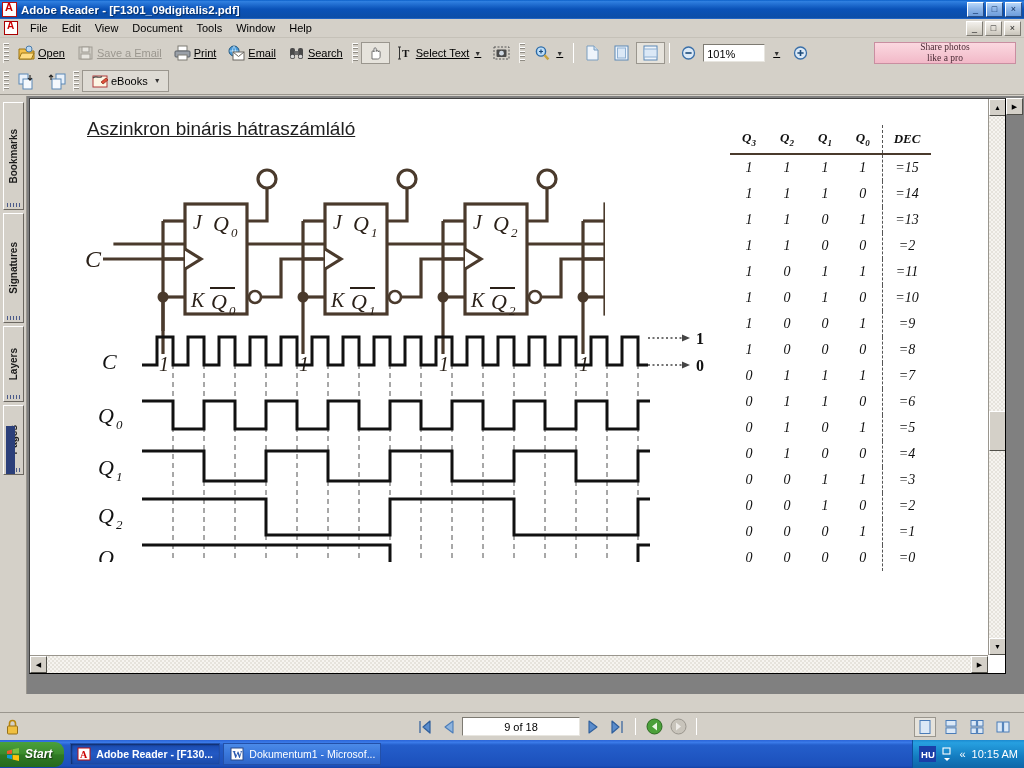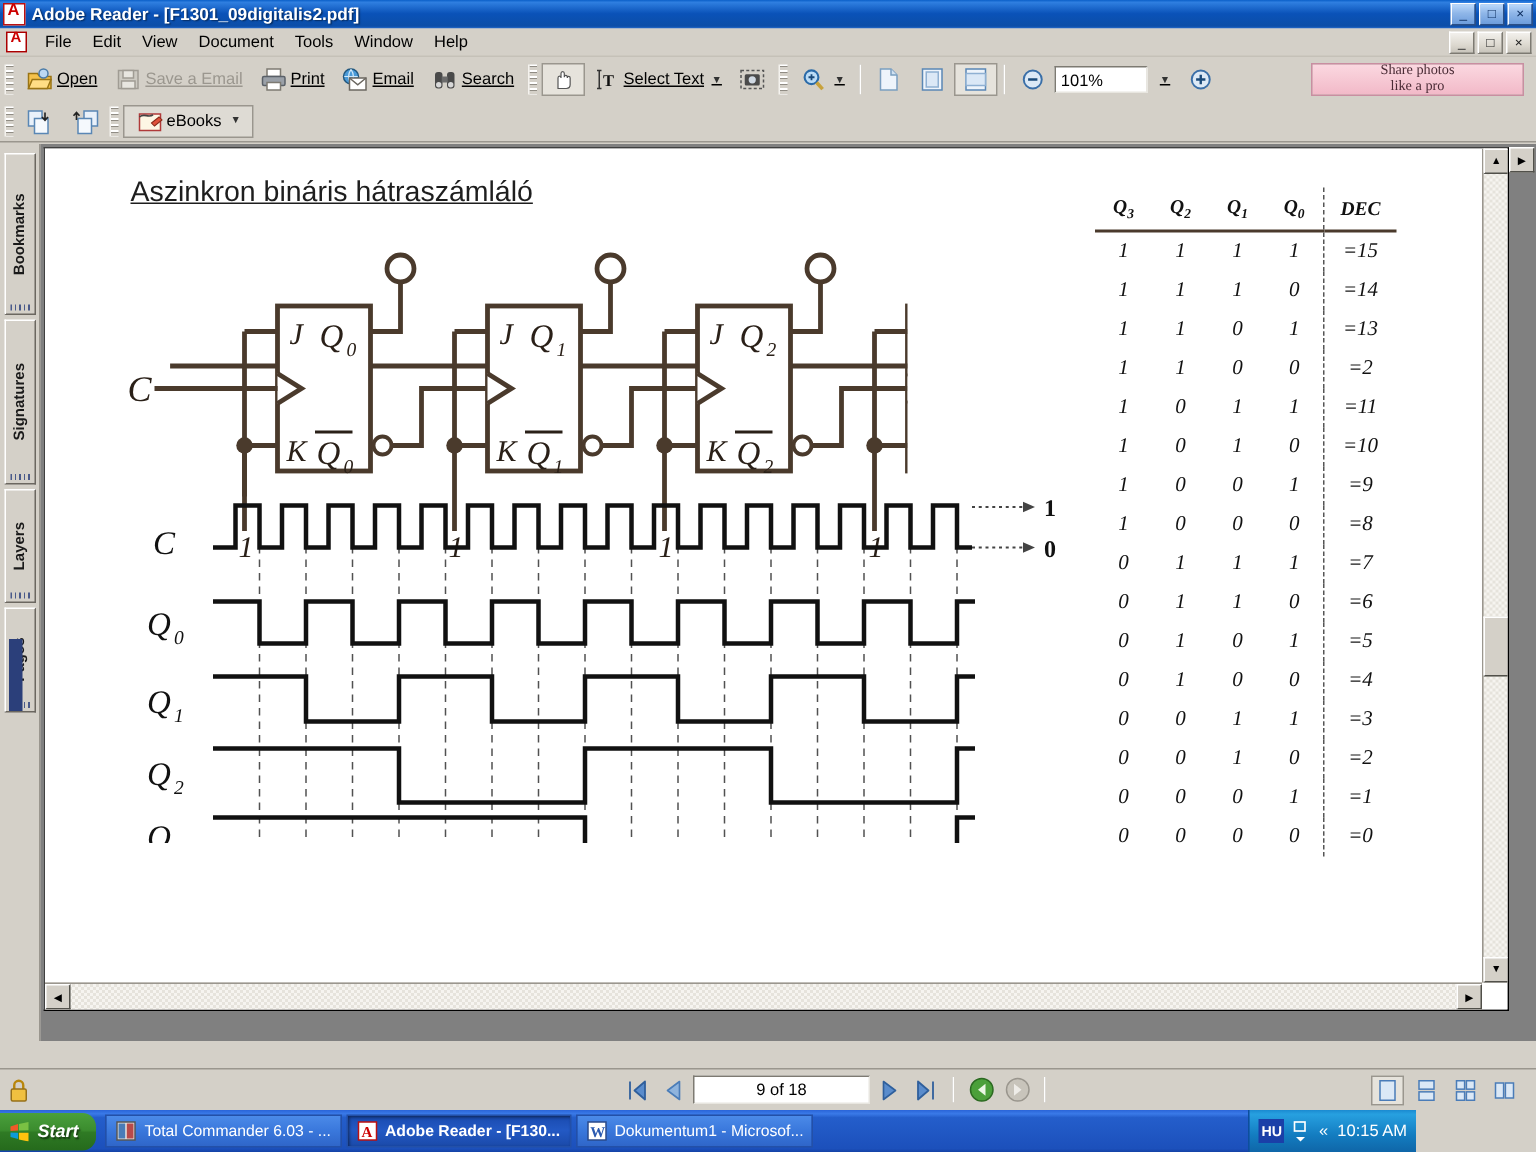--- a/index.html
+++ b/index.html
@@ -192,21 +192,21 @@
   .navbtn { width: 22px; height: 20px; display: flex; align-items: center; justify-content: center; flex: none; }
   .vsep { width: 1px; height: 17px; background: #9a968e; border-right: 1px solid #fff; margin: 0 5px; flex: none; }
   .viewbtn {
     width: 22px; height: 20px; display: flex; align-items: center; justify-content: center;
     border: 1px solid transparent; flex: none;
   }
   .viewbtn.active { border: 1px solid #9a968e; background: #e6e3dc; }
 
   
   .taskbar {
-    position: absolute; left: 0; top: 740px; width: 944px; height: 28px;
+    position: absolute; left: 0; top: 740px; width: 1024px; height: 28px;
     background: linear-gradient(to bottom, #2a64d8 0%, #3a7ae8 9%, #245ecb 18%, #1c50bb 92%, #1442a6 100%);
     display: flex; align-items: center;
   }
   .startbtn {
     height: 25px; padding: 0 12px 0 6px; margin: 1px 6px 1px 0;
     background: linear-gradient(to bottom, #4aa03c, #3b8c2e 46%, #2f7a24 52%, #256a1c);
     border-top-right-radius: 9px; border-bottom-right-radius: 9px;
     color: #fff; font-weight: bold; font-size: 12px; font-style: italic;
     display: flex; align-items: center; gap: 5px;
     text-shadow: 1px 1px 1px rgba(0,0,0,.5);
@@ -965,30 +965,20 @@
         <svg width="14" height="13" viewBox="0 0 14 13">
           <path d="M1 3l5-1.6v4.3L1 6z" fill="#f05a28"></path>
           <path d="M6.6 1.3L13 0v5.5l-6.4.1z" fill="#7ac143"></path>
           <path d="M1 7l5 .1v4.2L1 10z" fill="#0f9bd7"></path>
           <path d="M6.6 7.1L13 7.2V13l-6.4-1.4z" fill="#ffc20e"></path>
         </svg>
       </span>
       <span>Start</span>
     </div>
 
-    <div class="taskitem">
-      <span class="ico" style="width:14px;height:14px">
-        <svg width="14" height="14" viewBox="0 0 14 14">
-          <rect x="1" y="1" width="12" height="12" fill="#e8e6e0" stroke="#555"></rect>
-          <rect x="2" y="2" width="4.5" height="10" fill="#4a7cb8"></rect>
-          <rect x="7.5" y="2" width="4.5" height="10" fill="#b84a4a"></rect>
-        </svg>
-      </span>
-      <span>Total Commander 6.03 - ...</span>
-    </div>
 
 
     <div class="taskitem active">
       <span class="ico" style="width:14px;height:14px">
         <svg width="14" height="14" viewBox="0 0 14 14">
           <rect x="1" y="1" width="12" height="12" fill="#fff" stroke="#b11"></rect>
           <text x="3" y="11" font-size="10" font-weight="bold" fill="#c00" font-family="serif">A</text>
         </svg>
       </span>
       <span>Adobe Reader - [F130...</span>

